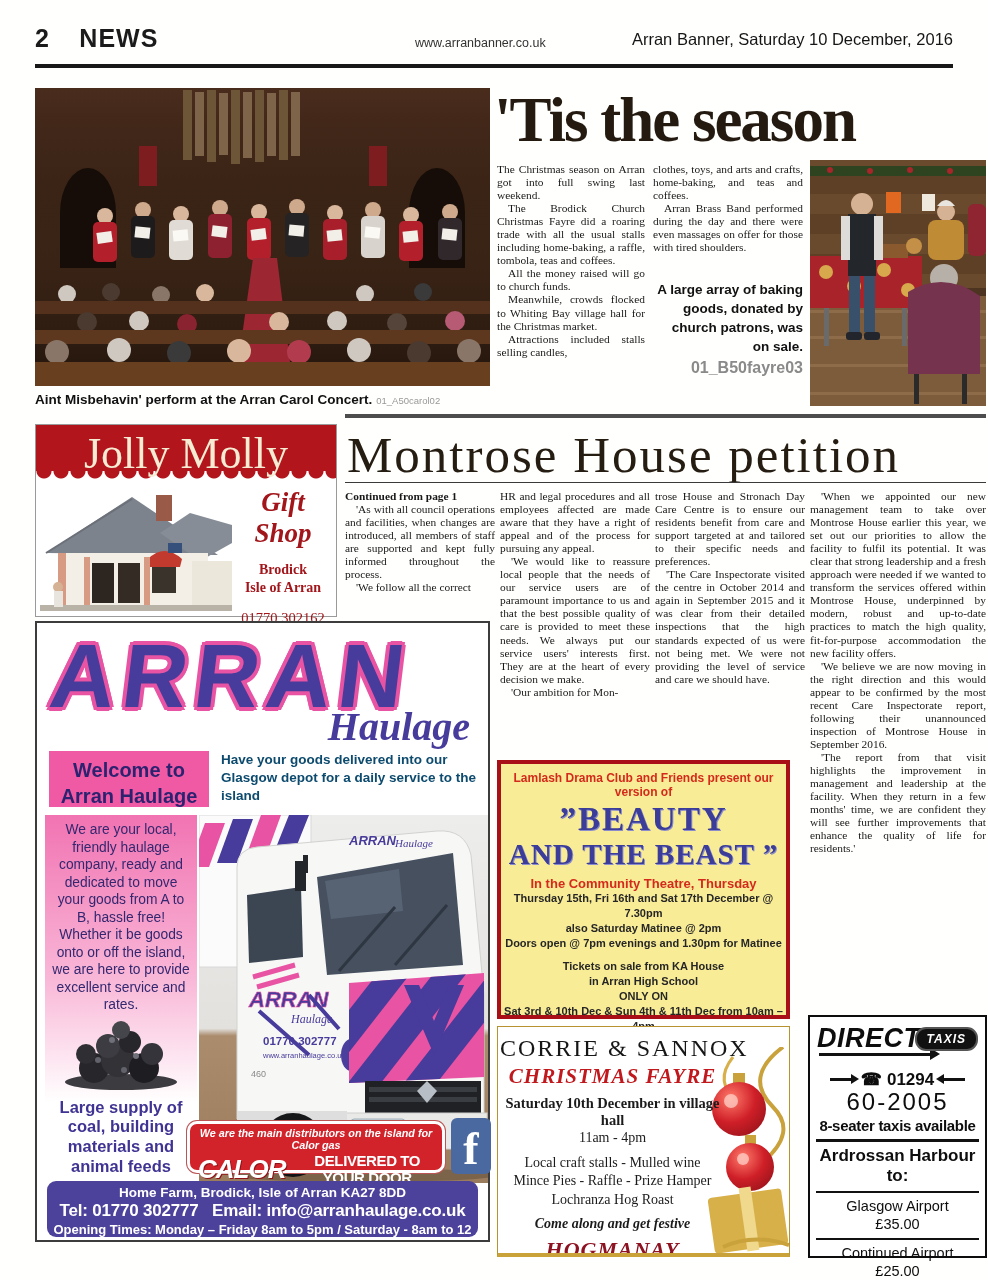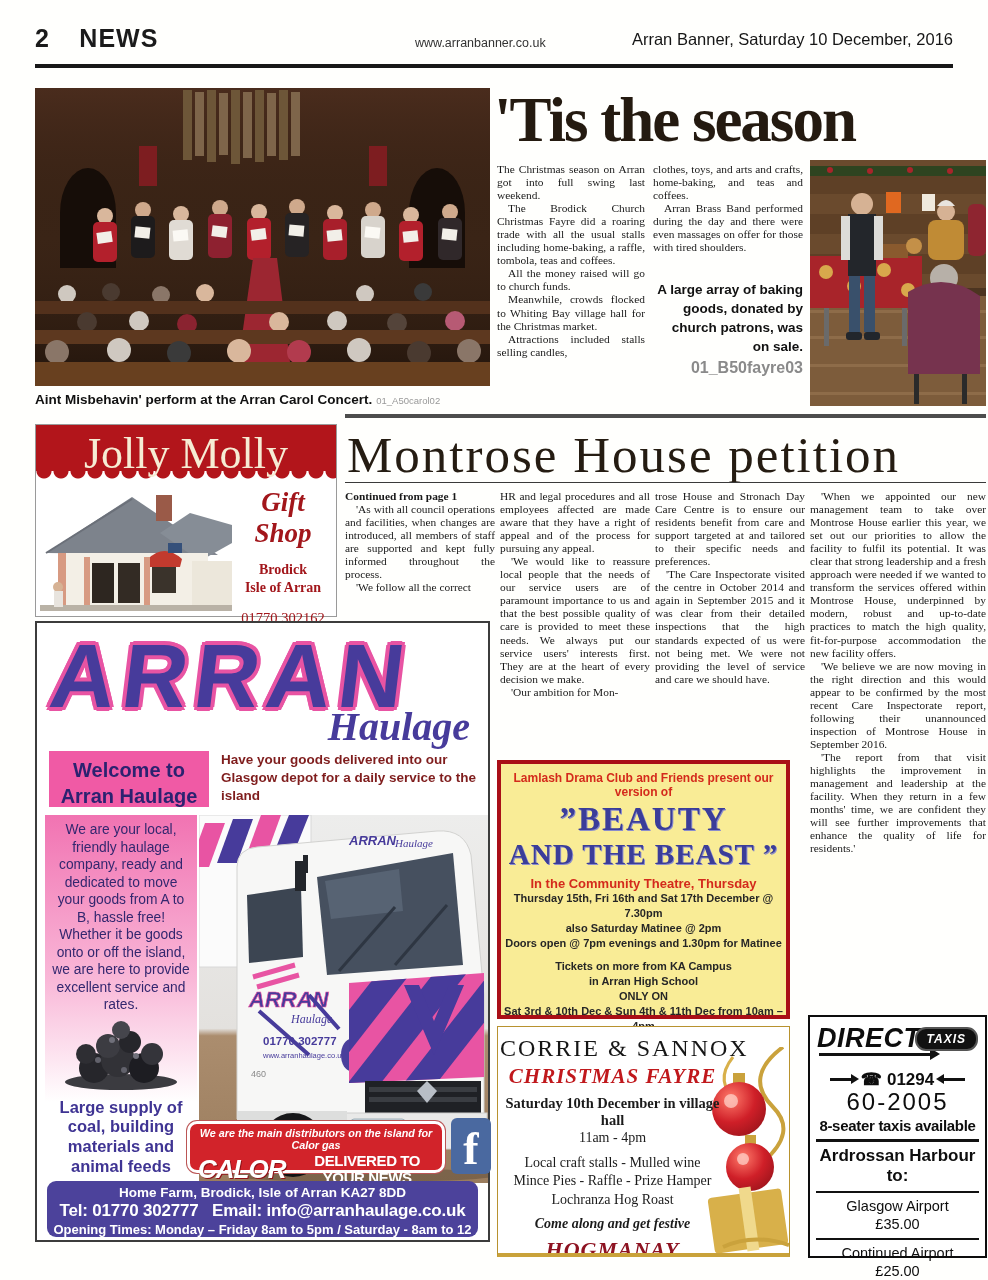--- a/index.html
+++ b/index.html
@@ -62,21 +62,21 @@
   .ha{left:35px;top:621px;width:455px;height:621px;background:#fff;border:2px solid #3c3c3c;box-sizing:border-box;}
   .ha-brand{position:absolute;left:14px;top:2px;font-family:"Liberation Sans",sans-serif;
      font-weight:bold;font-size:90px;letter-spacing:7px;color:#473b9b;transform:skewX(-7deg);
      text-shadow:-3px -3px 0 #e854a3,3px -3px 0 #e854a3,-3px 3px 0 #e854a3,3px 3px 0 #e854a3,
                  0 -4px 0 #e854a3,0 4px 0 #e854a3,-4px 0 0 #e854a3,4px 0 0 #e854a3;}
   .ha-brand2{position:absolute;right:18px;top:80px;font-size:40px;font-style:italic;font-weight:bold;
      color:#473b9b;font-family:"Liberation Serif",serif;}
   .ha-welcome{position:absolute;left:12px;top:128px;width:160px;height:56px;background:#f05aa5;
      color:#2c2270;font-family:"Liberation Sans",sans-serif;font-weight:bold;font-size:20px;
      text-align:center;line-height:1.3;padding-top:6px;box-sizing:border-box;}
-  .ha-deliver{position:absolute;left:184px;top:128px;width:264px;color:#7f1d1d;
+  .ha-deliver{position:absolute;left:184px;top:128px;width:264px;color:#0c4a6e;
      font-family:"Liberation Sans",sans-serif;font-weight:bold;font-size:13.5px;line-height:1.35;}
   .ha-side{position:absolute;left:8px;top:192px;width:152px;height:368px;
      background:linear-gradient(180deg,#f173b2 0%,#f9b8d8 45%,#ffffff 78%);
      text-align:center;font-family:"Liberation Sans",sans-serif;color:#33276f;}
   .ha-about{font-size:13.8px;line-height:1.27;padding:6px 6px 0 6px;}
   .ha-supply{font-size:16.5px;font-weight:bold;line-height:1.2;color:#3f3493;margin-top:4px;}
   .ha-phoneline{font-size:16.5px;font-weight:bold;line-height:1.2;color:#3f3493;margin-top:8px;}
   .ha-scene{position:absolute;left:162px;top:192px;width:289px;height:368px;
      background:linear-gradient(180deg,#ededec 0%,#e3e1de 58%,#ab8d6e 60%,#9a7c5d 100%);}
   .ha-calor{position:absolute;left:150px;top:498px;width:258px;height:52px;background:#d2232a;
@@ -476,21 +476,21 @@
         <circle cx="94" cy="330" r="32" fill="#17181a"></circle>
         <circle cx="94" cy="330" r="13" fill="#9aa0a8"></circle>
         <ellipse cx="165" cy="360" rx="135" ry="7" fill="#000" opacity="0.2"></ellipse>
       </svg>
     </div>
 
     <div class="ha-calor">
       <div class="ha-calor-top">We are the main distributors on the island for Calor gas</div>
       <div class="ha-calor-row">
         <span class="ha-calor-brand">CALOR</span>
-        <span class="ha-calor-line">DELIVERED TO YOUR NEWS</span>
+        <span class="ha-calor-line">DELIVERED TO YOUR DOOR</span>
       </div>
     </div>
     <div class="ha-fb">f</div>
 
     <div class="ha-footer">
       <div class="ha-addr">Home Farm, Brodick, Isle of Arran KA27 8DD</div>
       <div class="ha-telrow">
         <span>Tel: 01770 302777</span>&nbsp;&nbsp;
         <span>Email: info@arranhaulage.co.uk</span>
       </div>
@@ -499,21 +499,21 @@
   </div>
 
   <div class="abs batb">
     <div class="bb-presenter">Lamlash Drama Club and Friends present our version of</div>
     <div class="bb-t1">”BEAUTY</div>
     <div class="bb-t2">AND THE BEAST ”</div>
     <div class="bb-venue">In the Community Theatre, Thursday</div>
     <div class="bb-line">Thursday 15th, Fri 16th and Sat 17th December @ 7.30pm</div>
     <div class="bb-line">also Saturday Matinee @ 2pm</div>
     <div class="bb-line">Doors open @ 7pm evenings and 1.30pm for Matinee</div>
-    <div class="bb-line bb-gap">Tickets on more from KA Campus</div>
+    <div class="bb-line bb-gap">Tickets on sale from KA House</div>
     <div class="bb-line">in Arran High School</div>
     <div class="bb-line">ONLY ON</div>
     <div class="bb-line">Sat 3rd &amp; 10th Dec &amp; Sun 4th &amp; 11th Dec from 10am – 4pm</div>
     <div class="bb-line">thereafter at the door before performances.</div>
     <div class="bb-price">Adults £8.00 ~ Child/Conc £6.00</div>
     <div class="bb-price" style="margin-top:0">Family 4 Saver [2Adult/2Child] £25.00</div>
     <div class="bb-nb">N.B. Payment required at time of Booking.</div>
     <div class="bb-nb">Sorry – No Ticket Refunds after Purchased</div>
   </div>
 

